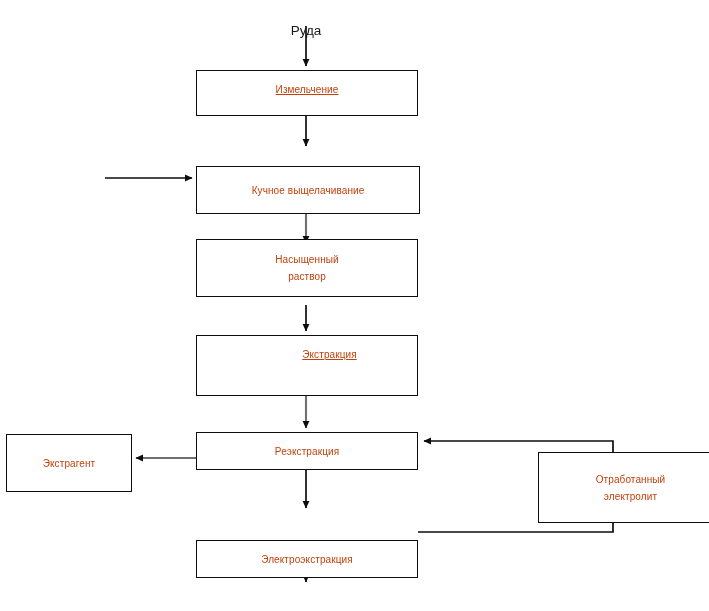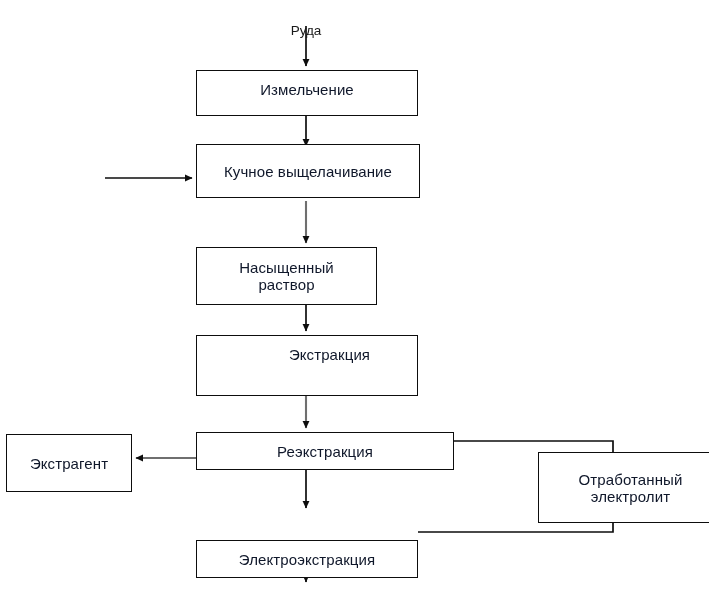--- a/index.html
+++ b/index.html
@@ -22,27 +22,28 @@
     left: 0;
     top: 0;
     width: 709px;
     height: 611px;
   }
   .node {
     position: absolute;
     box-sizing: border-box;
     border: 1.6px solid #0d0d0d;
     background: #ffffff;
-    color: #0f172a;
-    font-size: 15px;
+    color: #c2410c;
+    font-size: 10px;
     line-height: 17px;
     text-align: center;
     letter-spacing: 0.1px;
     display: block;
     z-index: 3;
+    text-decoration: underline;
   }
   .node .node-label {
     display: block;
     padding-top: 10px;
     white-space: pre-line;
   }
   .node.centered .node-label {
     padding-top: 0;
     position: absolute;
     left: 0;
@@ -99,34 +100,34 @@
 
 
   <div class="free-label" style="left:246px; top:588px; width:120px;">
     <span>Катоды</span>
   </div>
 
   <div class="node" style="left:196px; top:70px; width:222px; height:46px;">
     <span class="node-label">Измельчение</span>
   </div>
 
-  <div class="node centered" style="left:196px; top:144px; width:224px; height:54px;">
+  <div class="node centered" style="left:196px; top:166px; width:224px; height:48px;">
     <span class="node-label">Кучное выщелачивание</span>
   </div>
 
-  <div class="node centered" style="left:196px; top:247px; width:181px; height:58px;">
+  <div class="node centered" style="left:196px; top:239px; width:222px; height:58px;">
     <span class="node-label">Насыщенный
 раствор</span>
   </div>
 
   <div class="node" style="left:196px; top:335px; width:222px; height:61px;padding-left:45px;">
     <span class="node-label">Экстракция</span>
   </div>
 
-  <div class="node centered" style="left:196px; top:432px; width:258px; height:38px;">
+  <div class="node centered" style="left:196px; top:432px; width:222px; height:38px;">
     <span class="node-label">Реэкстракция</span>
   </div>
 
   <div class="node centered" style="left:196px; top:540px; width:222px; height:38px;">
     <span class="node-label">Электроэкстракция</span>
   </div>
 
   <div class="node centered" style="left:6px; top:434px; width:126px; height:58px;">
     <span class="node-label">Экстрагент</span>
   </div>

